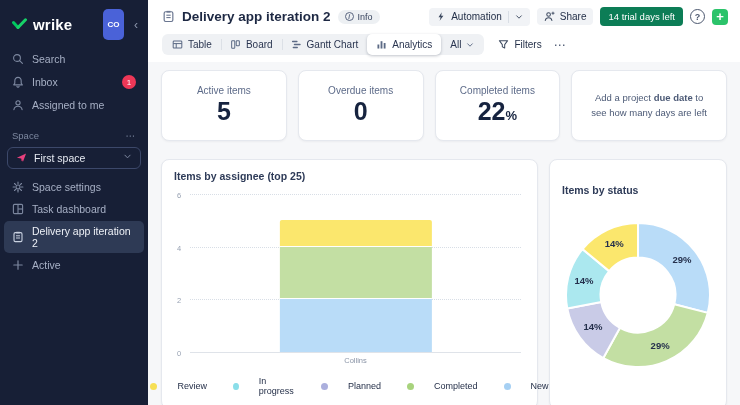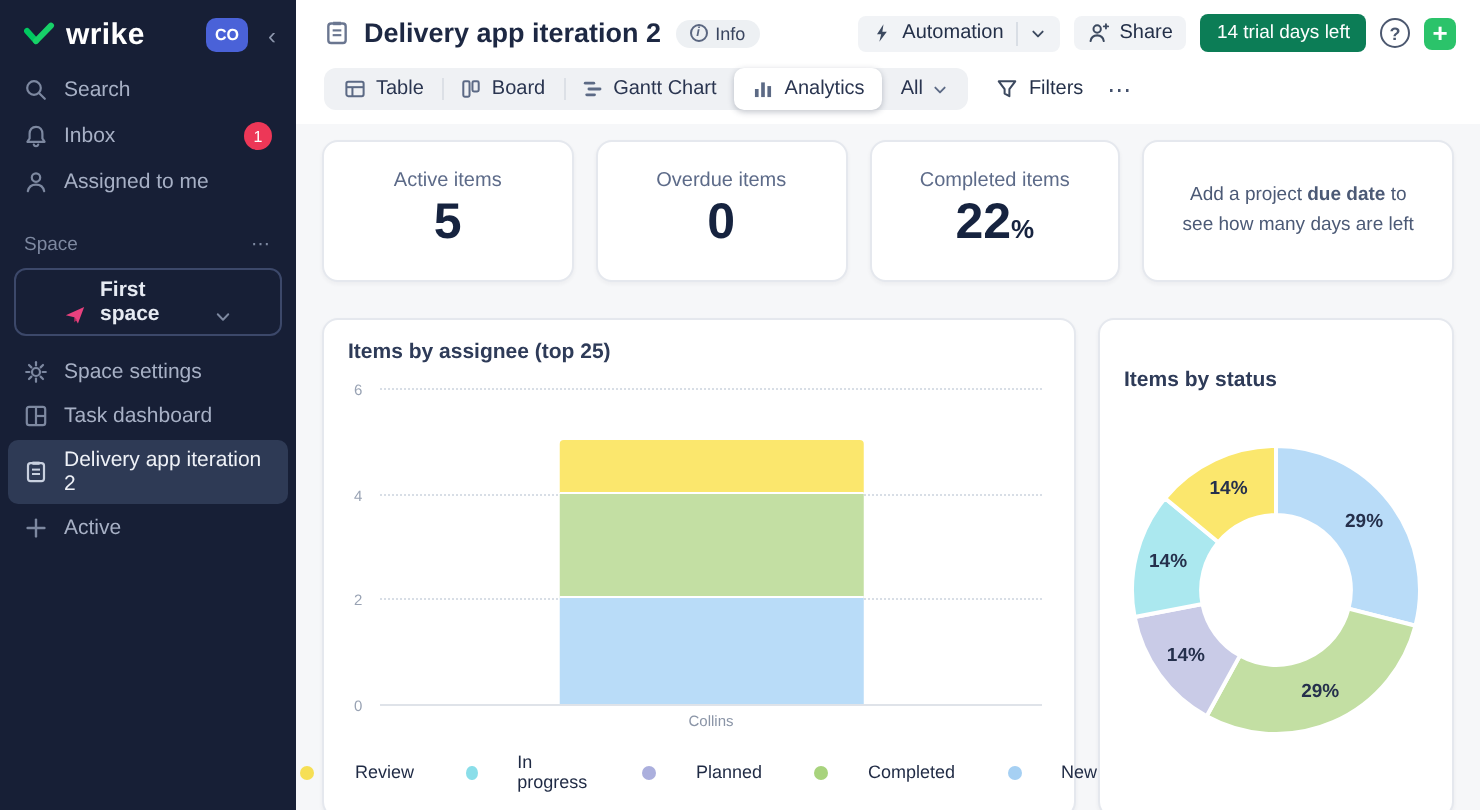--- a/index.html
+++ b/index.html
@@ -4,28 +4,28 @@
 <style>
   * { margin:0; padding:0; box-sizing:border-box; }
   html,body { width:740px; height:405px; overflow:hidden; }
   body { font-family:"Liberation Sans", sans-serif; }
   .app { width:740px; height:405px; display:flex; background:#000000; }
 
   
   .sidebar { width:148px; flex-shrink:0; background:#171f36; color:#a7b0c5; display:flex; flex-direction:column; }
   .logo-row { display:flex; align-items:center; gap:5px; padding:9px 10px 8px 12px; }
   .brand { color:#fff; font-weight:bold; font-size:15px; letter-spacing:.2px; }
-  .avatar { margin-left:auto; background:#4a62d8; color:#fff; font-size:8px; font-weight:bold; border-radius:5px; width:21px; height:17px; display:flex; align-items:center; justify-content:center; }
+  .avatar { margin-left:auto; background:#4a62d8; color:#fff; font-size:8px; font-weight:bold; border-radius:5px; width:21px; height:31px; display:flex; align-items:center; justify-content:center; }
   .collapse { color:#8d97ad; font-size:12px; margin-left:5px; cursor:pointer; }
   .nav-item { display:flex; align-items:center; gap:8px; padding:5px 12px; font-size:10.5px; cursor:pointer; }
   .nav-item .sicon { color:#7d88a0; display:flex; }
   .badge { margin-left:auto; background:#ed3757; color:#fff; border-radius:50%; width:14px; height:14px; font-size:8px; display:flex; align-items:center; justify-content:center; }
   .space-row { display:flex; align-items:center; justify-content:space-between; padding:14px 12px 6px; font-size:9.5px; color:#7d88a0; }
   .space-menu { letter-spacing:1px; cursor:pointer; }
-  .space-select { margin:0 7px 7px; border:1px solid #3c486a; border-radius:6px; padding:4px 24px; display:flex; align-items:flex-end; gap:7px; color:#e6eaf2; font-size:10.5px; cursor:pointer;font-weight:bold; }
+  .space-select { margin:0 7px 7px; border:1px solid #3c486a; border-radius:6px; padding:4px 8px; display:flex; align-items:flex-start; gap:7px; color:#e6eaf2; font-size:10.5px; cursor:pointer; }
   .space-select .chev { margin-left:auto; color:#7d88a0; display:flex; }
   .side-item { display:flex; align-items:center; gap:8px; padding:4px 8px; margin:1px 4px; border-radius:5px; font-size:10.5px; cursor:pointer; }
   .side-item .sicon { color:#7d88a0; display:flex; }
   .side-item.active { background:#2e3a55; color:#eef1f7; }
   .side-item.active .sicon { color:#c9d1e0; }
 
   
   .main { flex:1; display:flex; flex-direction:column; min-width:0; }
   .topbar { background:#fff; padding:5px 12px 7px 14px; }
   .title-row { display:flex; align-items:center; gap:7px; height:23px; }

